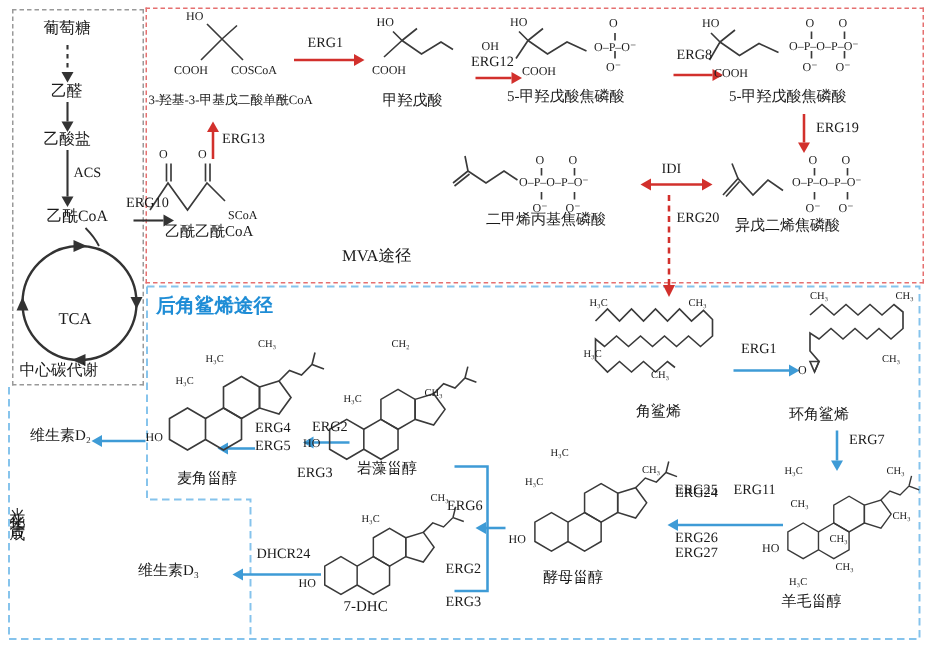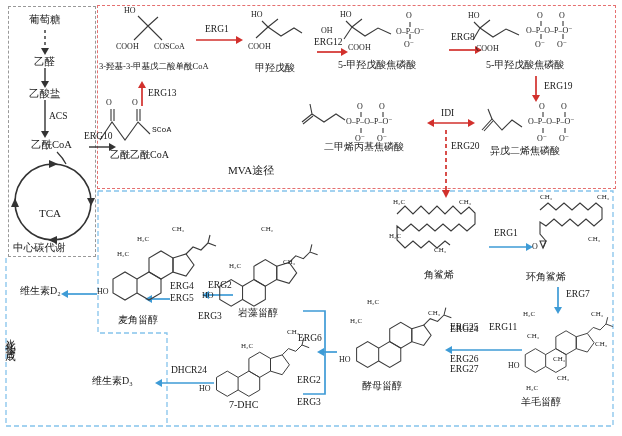--- a/index.html
+++ b/index.html
@@ -171,20 +171,21 @@
   <span class="lbl" style="left:338px;top:60px;">5-甲羟戊酸焦磷酸</span>
   <span class="enz" style="left:451px;top:33px;">ERG8</span>
   <span class="lbl" style="left:486px;top:60px;">5-甲羟戊酸焦磷酸</span>
   <span class="enz" style="left:544px;top:82px;">ERG19</span>
   <span class="lbl" style="left:490px;top:146px;">异戊二烯焦磷酸</span>
   <span class="enz" style="left:441px;top:109px;">IDI</span>
   <span class="lbl" style="left:324px;top:142px;">二甲烯丙基焦磷酸</span>
   <span class="enz" style="left:451px;top:142px;">ERG20</span>
   <span class="mvatitle" style="left:228px;top:163px;">MVA途径</span>
 
+  <span class="bluetitle" style="left:104px;top:195px;">后角鲨烯途径</span>
   <span class="lbl" style="left:424px;top:270px;">角鲨烯</span>
   <span class="enz" style="left:494px;top:229px;">ERG1</span>
   <span class="lbl" style="left:526px;top:272px;">环角鲨烯</span>
   <span class="enz" style="left:566px;top:290px;">ERG7</span>
   <span class="lbl" style="left:521px;top:397px;">羊毛甾醇</span>
   <span class="enz" style="left:489px;top:323px;">ERG11</span>
   <span class="enz" style="left:450px;top:325px;">ERG24</span>
   <span class="enz" style="left:450px;top:323px;">ERG25</span>
   <span class="enz" style="left:450px;top:355px;">ERG26</span>
   <span class="enz" style="left:450px;top:365px;">ERG27</span>
@@ -203,21 +204,21 @@
 
   <span class="lbl" style="left:20px;top:286px;">维生素D₂</span>
   <span class="lbl" style="left:92px;top:376px;">维生素D₃</span>
   <span class="vert" style="left:3px;top:330px;height:100px;">光化学合成</span>
 
   <span class="chem" style="left:124px;top:7px;">HO</span>
   <span class="chem" style="left:116px;top:43px;">COOH</span>
   <span class="chem" style="left:154px;top:43px;">COSCoA</span>
   <span class="chem" style="left:106px;top:99px;">O</span>
   <span class="chem" style="left:132px;top:99px;">O</span>
-  <span class="chem" style="left:152px;top:126px;font-family:Liberation Mono, monospace;">SCoA</span>
+  <span class="chem" style="left:152px;top:140px;">SCoA</span>
   <span class="chem" style="left:251px;top:11px;">HO</span>
   <span class="chem" style="left:301px;top:27px;padding-left:20px;">OH</span>
   <span class="chem" style="left:248px;top:43px;">COOH</span>
   <span class="chem" style="left:340px;top:11px;">HO</span>
   <span class="chem" style="left:348px;top:44px;">COOH</span>
   <span class="chem" style="left:396px;top:28px;">O–P–O⁻</span>
   <span class="chem" style="left:406px;top:12px;">O</span>
   <span class="chem" style="left:404px;top:41px;">O⁻</span>
   <span class="chem" style="left:468px;top:12px;">HO</span>
   <span class="chem" style="left:476px;top:45px;">COOH</span>

